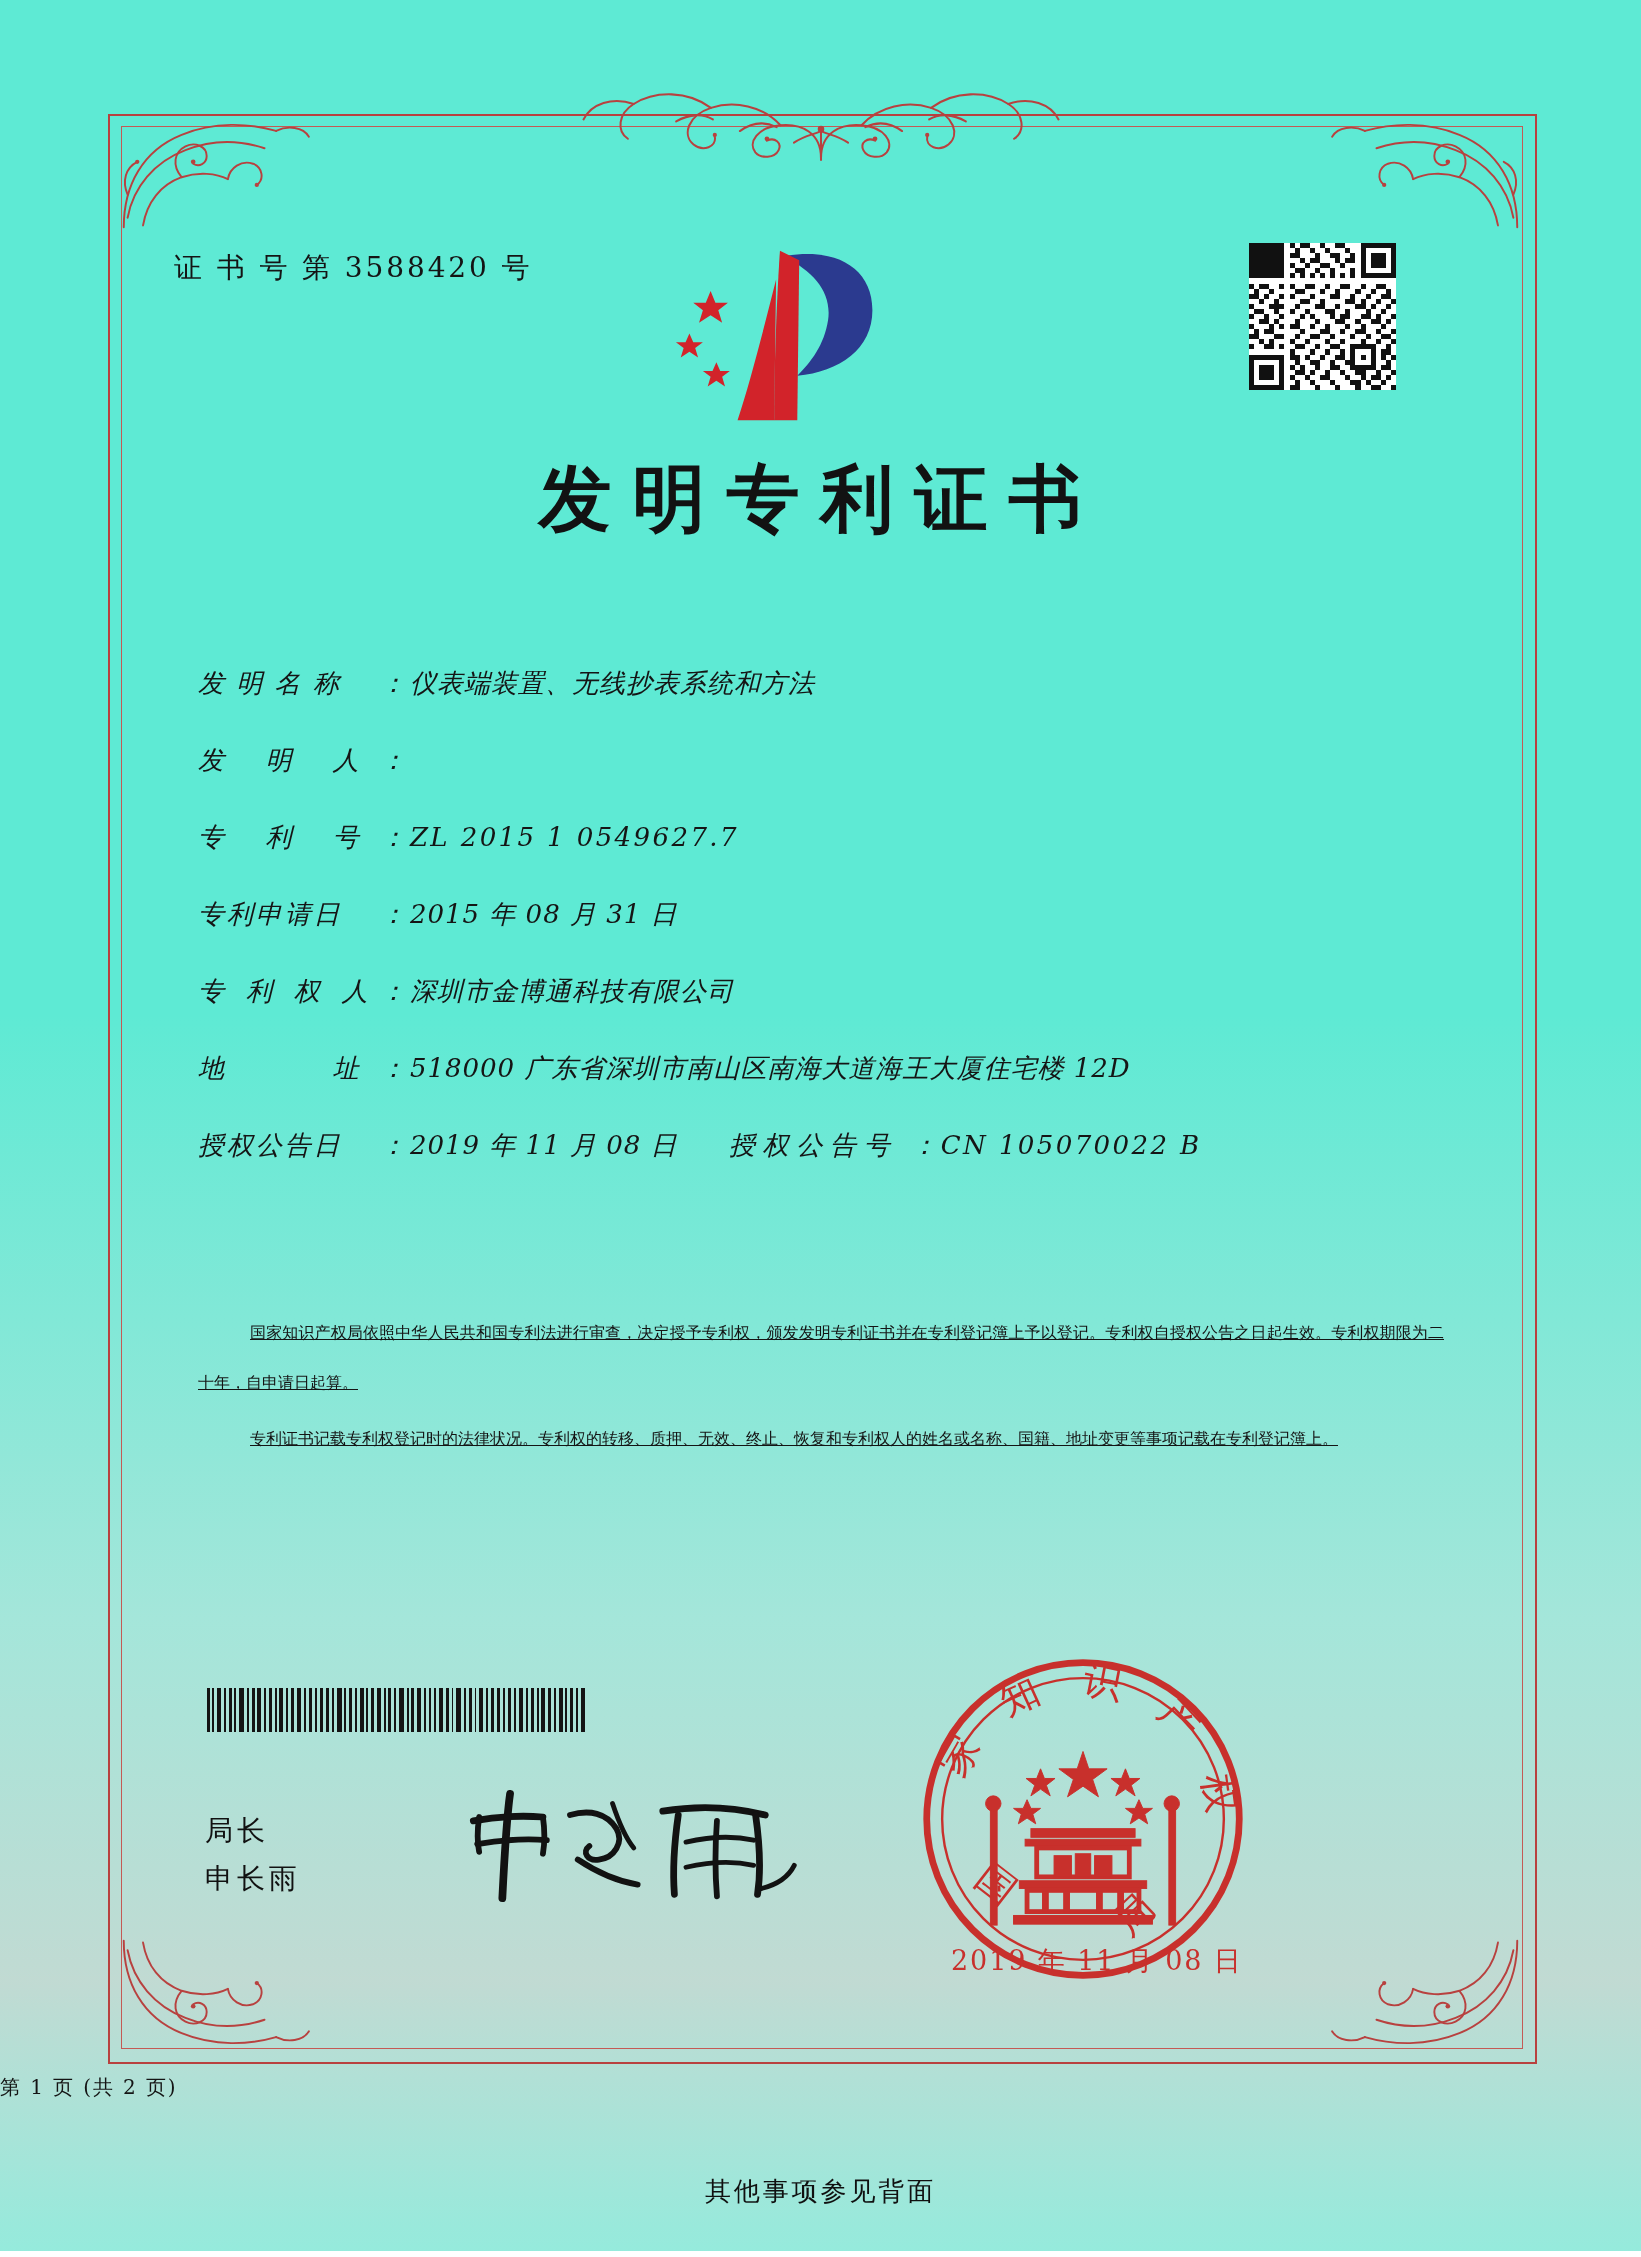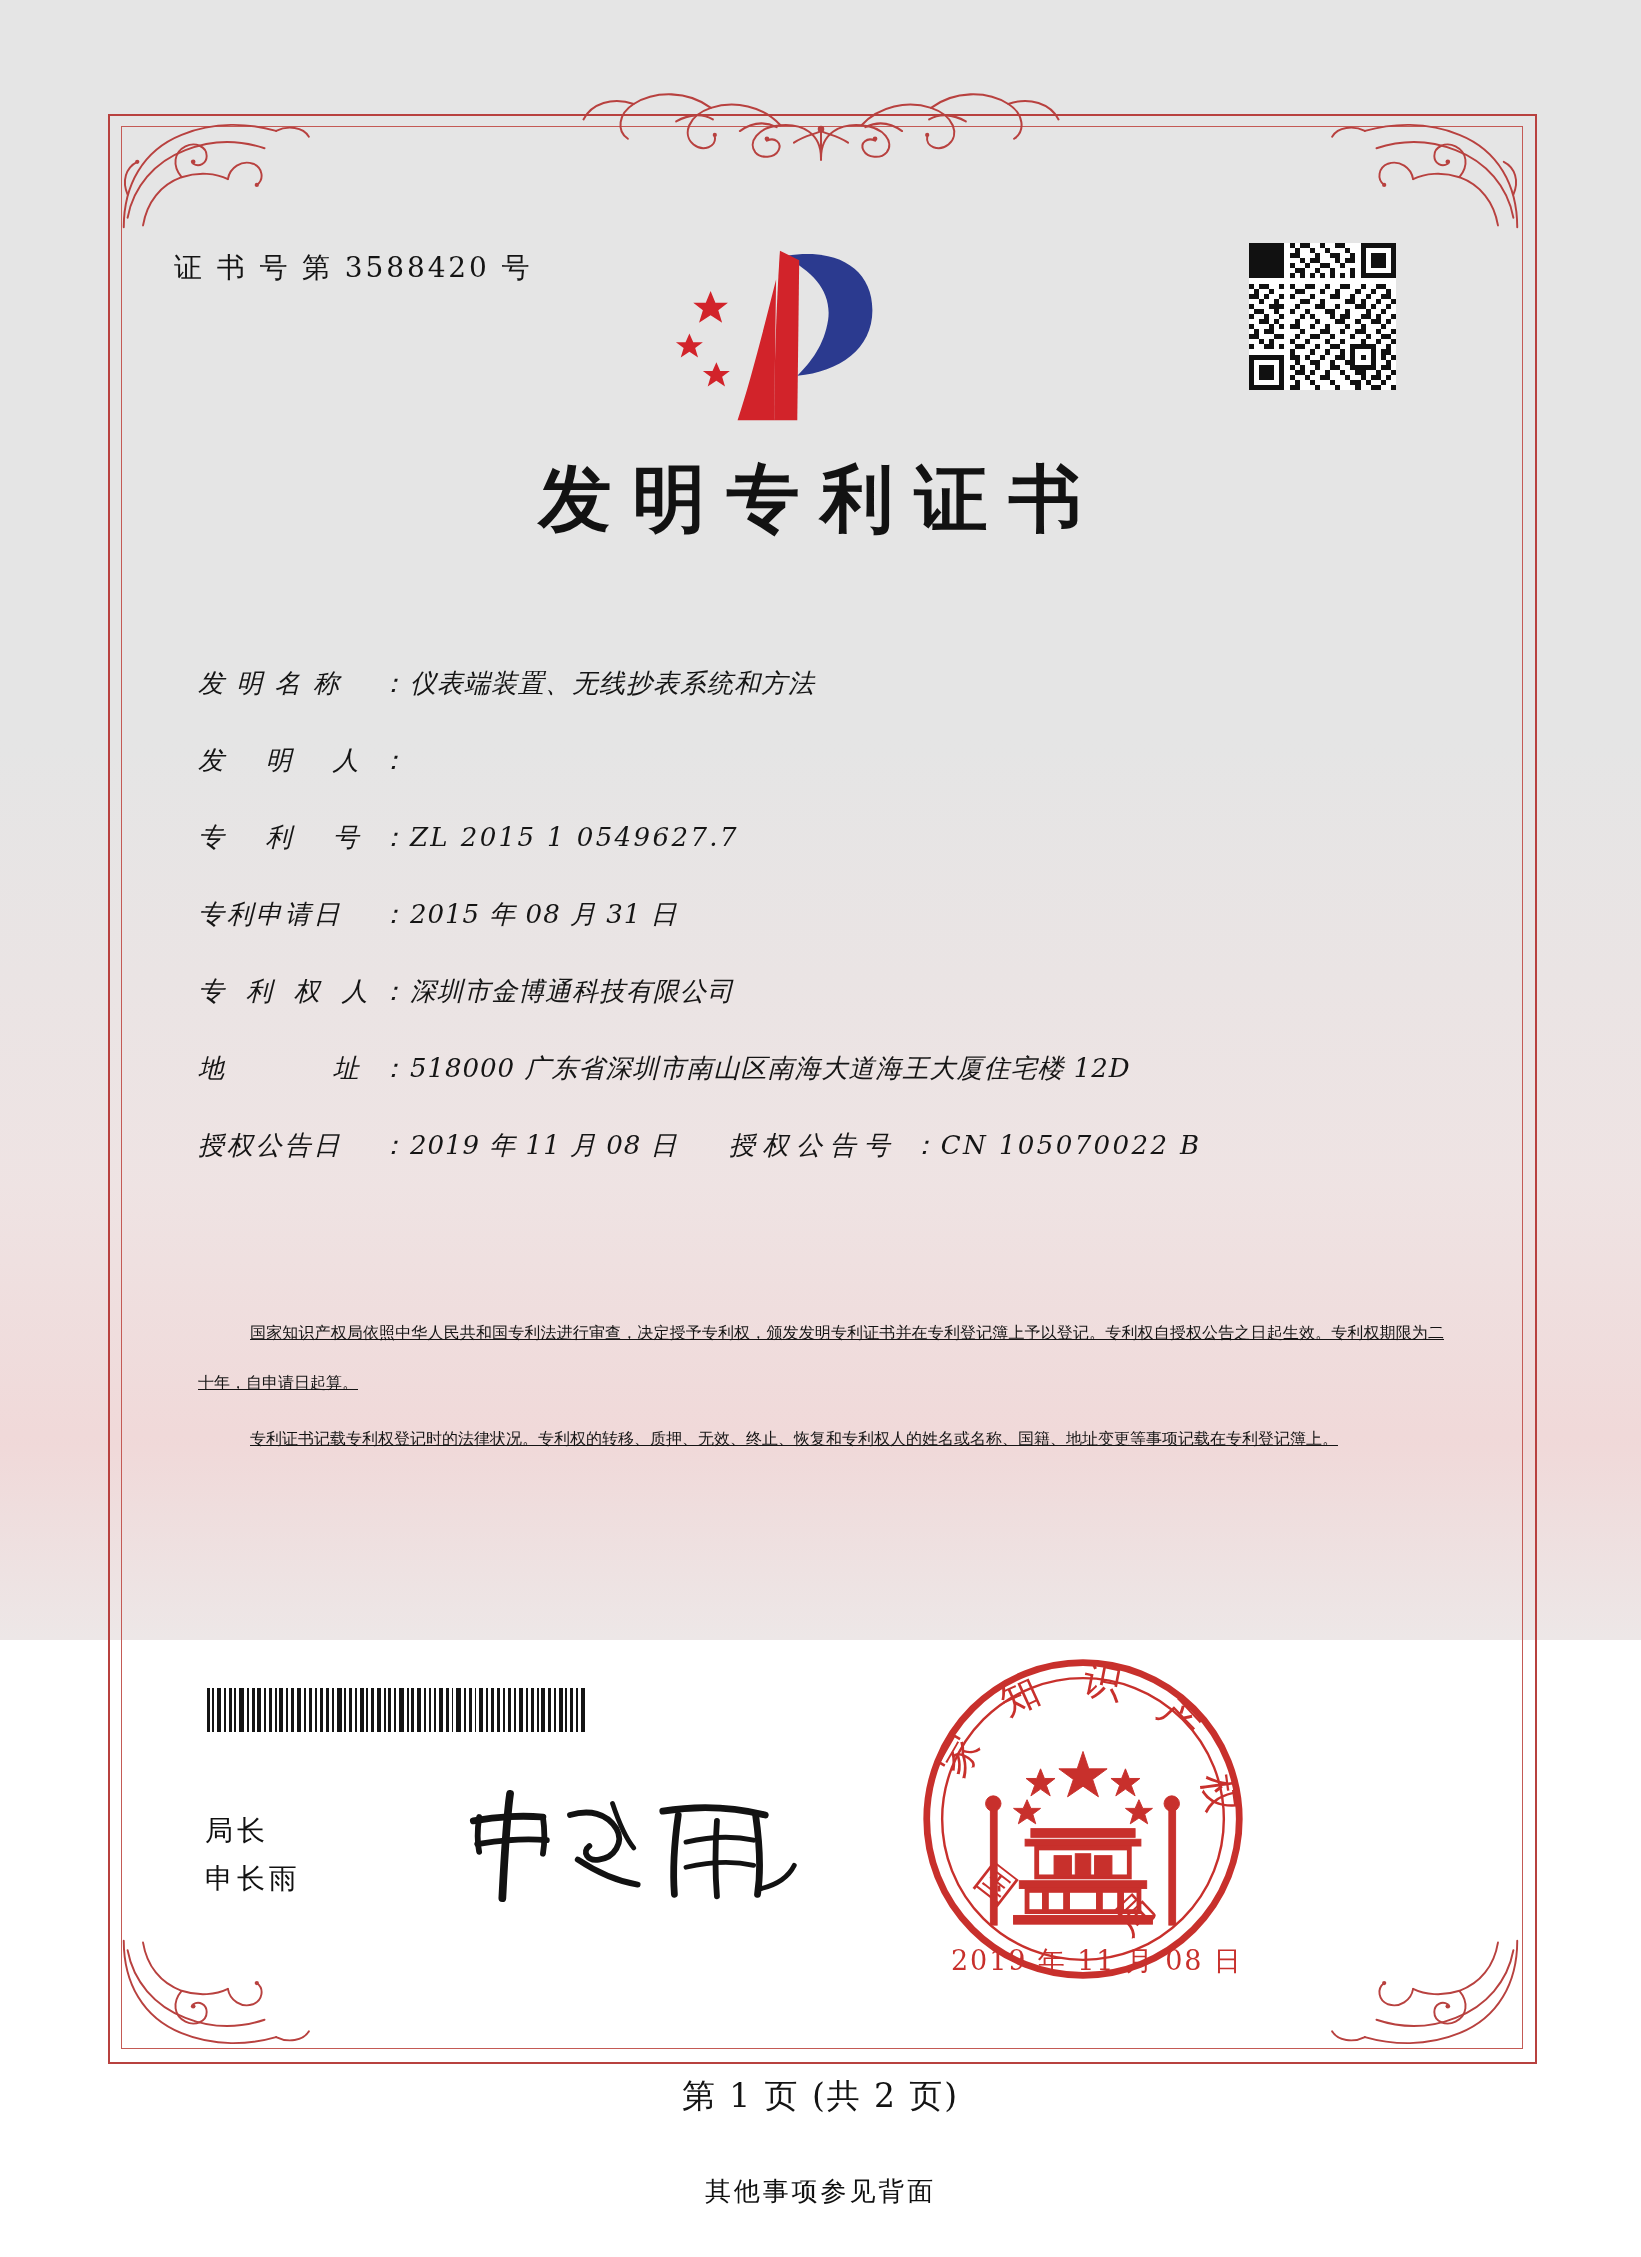--- a/index.html
+++ b/index.html
@@ -11,22 +11,22 @@
     width: 1641px;
     height: 2257px;
     font-family: "Liberation Serif", "DejaVu Serif", serif;
     color: #1a1a1a;
     overflow: hidden;
   }
 
   .page {
     position: relative;
     width: 1641px;
-    height: 1640px;
-    background: #e5e5e5;
+    height: 2251px;
+    background: #5eead4;
   }
 
   
   .paper-wash {
     position: absolute;
     left: 0; top: 0; right: 0; bottom: 0;
     background:
       linear-gradient(to bottom,
         rgba(255,255,255,0) 0%,
         rgba(255,255,255,0) 45%,
@@ -215,22 +215,22 @@
     color: #c8302c;
     letter-spacing: 1.9px;
     font-family: "DejaVu Serif", serif;
   }
 
   
   .page-num {
     position: absolute;
     left: 0; right: 0;
     top: 2074px;
-    text-align: center;
-    font-size: 33px;
+    text-align: left;
+    font-size: 20px;
     color: #141414;
     letter-spacing: 1.9px;
     font-family: "DejaVu Serif", serif;
   }
   .back-note {
     position: absolute;
     left: 0; right: 0;
     top: 2174px;
     text-align: center;
     font-size: 26px;

